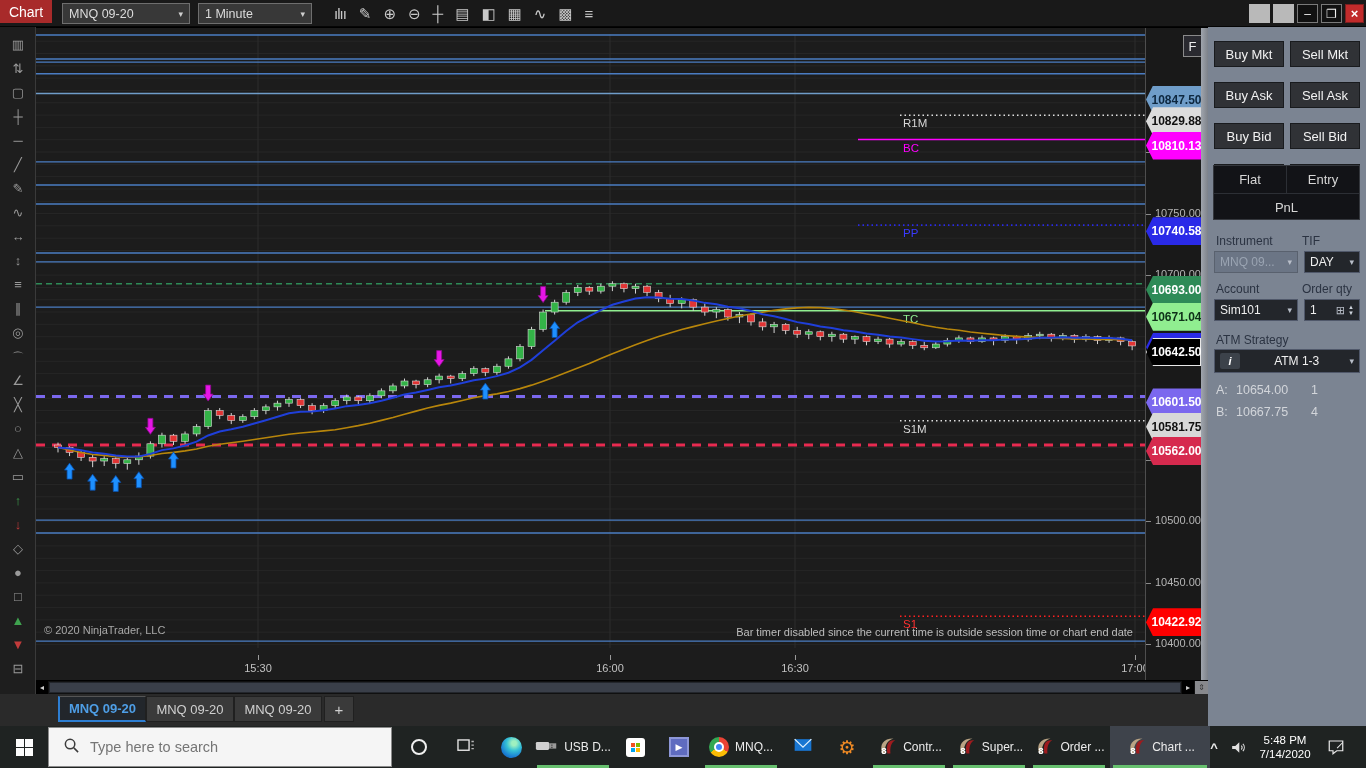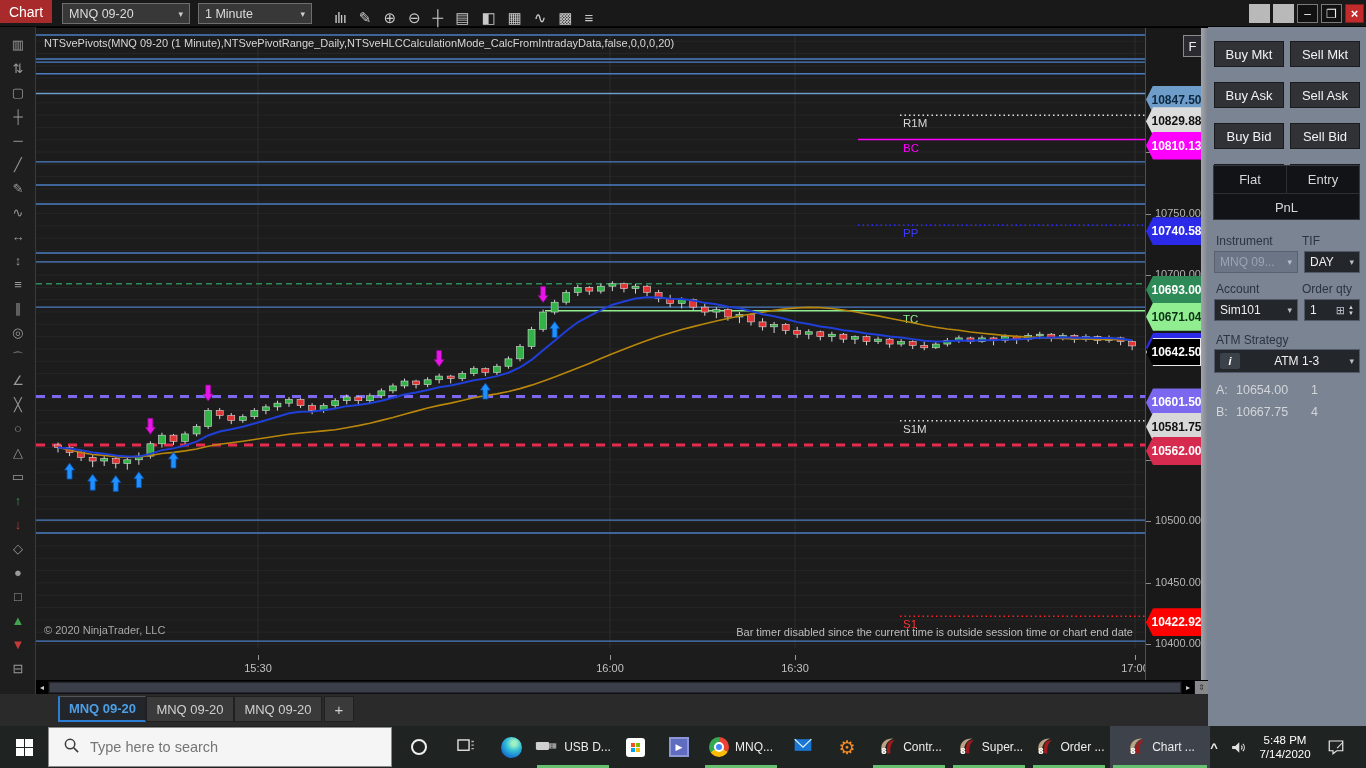--- a/index.html
+++ b/index.html
@@ -7,21 +7,21 @@
   body { font-family:"Liberation Sans", sans-serif; }
   #root { position:relative; width:1366px; height:768px; overflow:hidden; background:#000; }
 
   
   .titlebar { position:absolute; left:0; top:0; width:1366px; height:27px; background:#191919; border-bottom:1px solid #050505; }
   .app-btn { position:absolute; left:0; top:0; width:52px; height:23px; background:#a82a2a; color:#fff; font-size:14px; display:flex; align-items:center; justify-content:center; }
   .dd { position:absolute; top:3px; height:21px; background:#383838; border:1px solid #6e6e6e; color:#dcdcdc; font-size:12.5px; display:flex; align-items:center; padding:0 6px; }
   .dd .chev { margin-left:auto; font-size:9px; color:#cfcfcf; }
   .dd-instrument { left:62px; width:128px; }
   .dd-interval { left:198px; width:114px; }
-  .tb-icons { position:absolute; left:334px; top:0; height:35px; display:flex; align-items:center; gap:13px; color:#c9c9c9; font-size:15px;text-align:center; }
+  .tb-icons { position:absolute; left:334px; top:0; height:27px; display:flex; align-items:center; gap:13px; color:#c9c9c9; font-size:15px;text-align:center; }
   .tb-ic { cursor:default; letter-spacing:-1px; }
   .win-controls { position:absolute; right:2px; top:4px; height:19px; display:flex; gap:3px; }
   .wc-btn { width:21px; height:19px; display:flex; align-items:center; justify-content:center; font-size:12px; }
   .wc-link { background:#b9b9b9; }
   .wc-dark { background:#111; border:1px solid #7a7a7a; color:#f0f0f0; }
   .wc-close { background:#c12b2b; border:1px solid #7a2020; color:#fff; width:19px; font-size:13px; font-weight:bold; }
 
   
   .lstrip { position:absolute; left:0; top:27px; width:36px; height:667px; background:#1e1e1e; border-right:1px solid #3a3a3a; }
   .tool-glyph { position:absolute; left:0; width:36px; text-align:center; font-size:13px; color:#9a9a9a; }
@@ -456,21 +456,20 @@
             <path d="M137.5 424.0256 L142.5 431.0256 L140 431.0256 L140 440.0256 L135 440.0256 L135 431.0256 L132.5 431.0256 Z" fill="#1e90ff" stroke="#0a4ea8" stroke-width="0.8"></path>
             <path d="M449.35 355.0784 L454.35 362.0784 L451.85 362.0784 L451.85 371.0784 L446.85 371.0784 L446.85 362.0784 L444.35 362.0784 Z" fill="#1e90ff" stroke="#0a4ea8" stroke-width="0.8"></path>
             <path d="M518.6500000000001 293.51840000000004 L523.6500000000001 300.51840000000004 L521.1500000000001 300.51840000000004 L521.1500000000001 309.51840000000004 L516.1500000000001 309.51840000000004 L516.1500000000001 300.51840000000004 L513.6500000000001 300.51840000000004 Z" fill="#1e90ff" stroke="#0a4ea8" stroke-width="0.8"></path>
             <path d="M114.4 406.332 L119.4 399.332 L116.9 399.332 L116.9 390.332 L111.9 390.332 L111.9 399.332 L109.4 399.332 Z" fill="#e616e6" stroke="#8d0a8d" stroke-width="0.8"></path>
             <path d="M172.15 373.0896 L177.15 366.0896 L174.65 366.0896 L174.65 357.0896 L169.65 357.0896 L169.65 366.0896 L167.15 366.0896 Z" fill="#e616e6" stroke="#8d0a8d" stroke-width="0.8"></path>
             <path d="M403.15000000000003 338.616 L408.15000000000003 331.616 L405.65000000000003 331.616 L405.65000000000003 322.616 L400.65000000000003 322.616 L400.65000000000003 331.616 L398.15000000000003 331.616 Z" fill="#e616e6" stroke="#8d0a8d" stroke-width="0.8"></path>
             <path d="M507.1 274.59360000000004 L512.1 267.59360000000004 L509.6 267.59360000000004 L509.6 258.59360000000004 L504.6 258.59360000000004 L504.6 267.59360000000004 L502.1 267.59360000000004 Z" fill="#e616e6" stroke="#8d0a8d" stroke-width="0.8"></path>
           </g>
         </svg>
       </div>
-    <div class="indicator-label">NTSvePivots(MNQ 09-20 (1 Minute),NTSvePivotRange_Daily,NTSveHLCCalculationMode_CalcFromIntradayData,false,0,0,0,20)</div>
     <div class="copyright">© 2020 NinjaTrader, LLC</div>
     <div class="bar-timer">Bar timer disabled since the current time is outside session time or chart end date</div>
     <div id="time-axis"></div>
   <div class="time-tick" style="left: 222px;"></div>
       <div class="time-label" style="left: 197px;">15:30</div>
       <div class="time-tick" style="left: 574px;"></div>
       <div class="time-label" style="left: 549px;">16:00</div>
       <div class="time-tick" style="left: 759px;"></div>
       <div class="time-label" style="left: 734px;">16:30</div>
       <div class="time-tick" style="left: 1099px;"></div>

